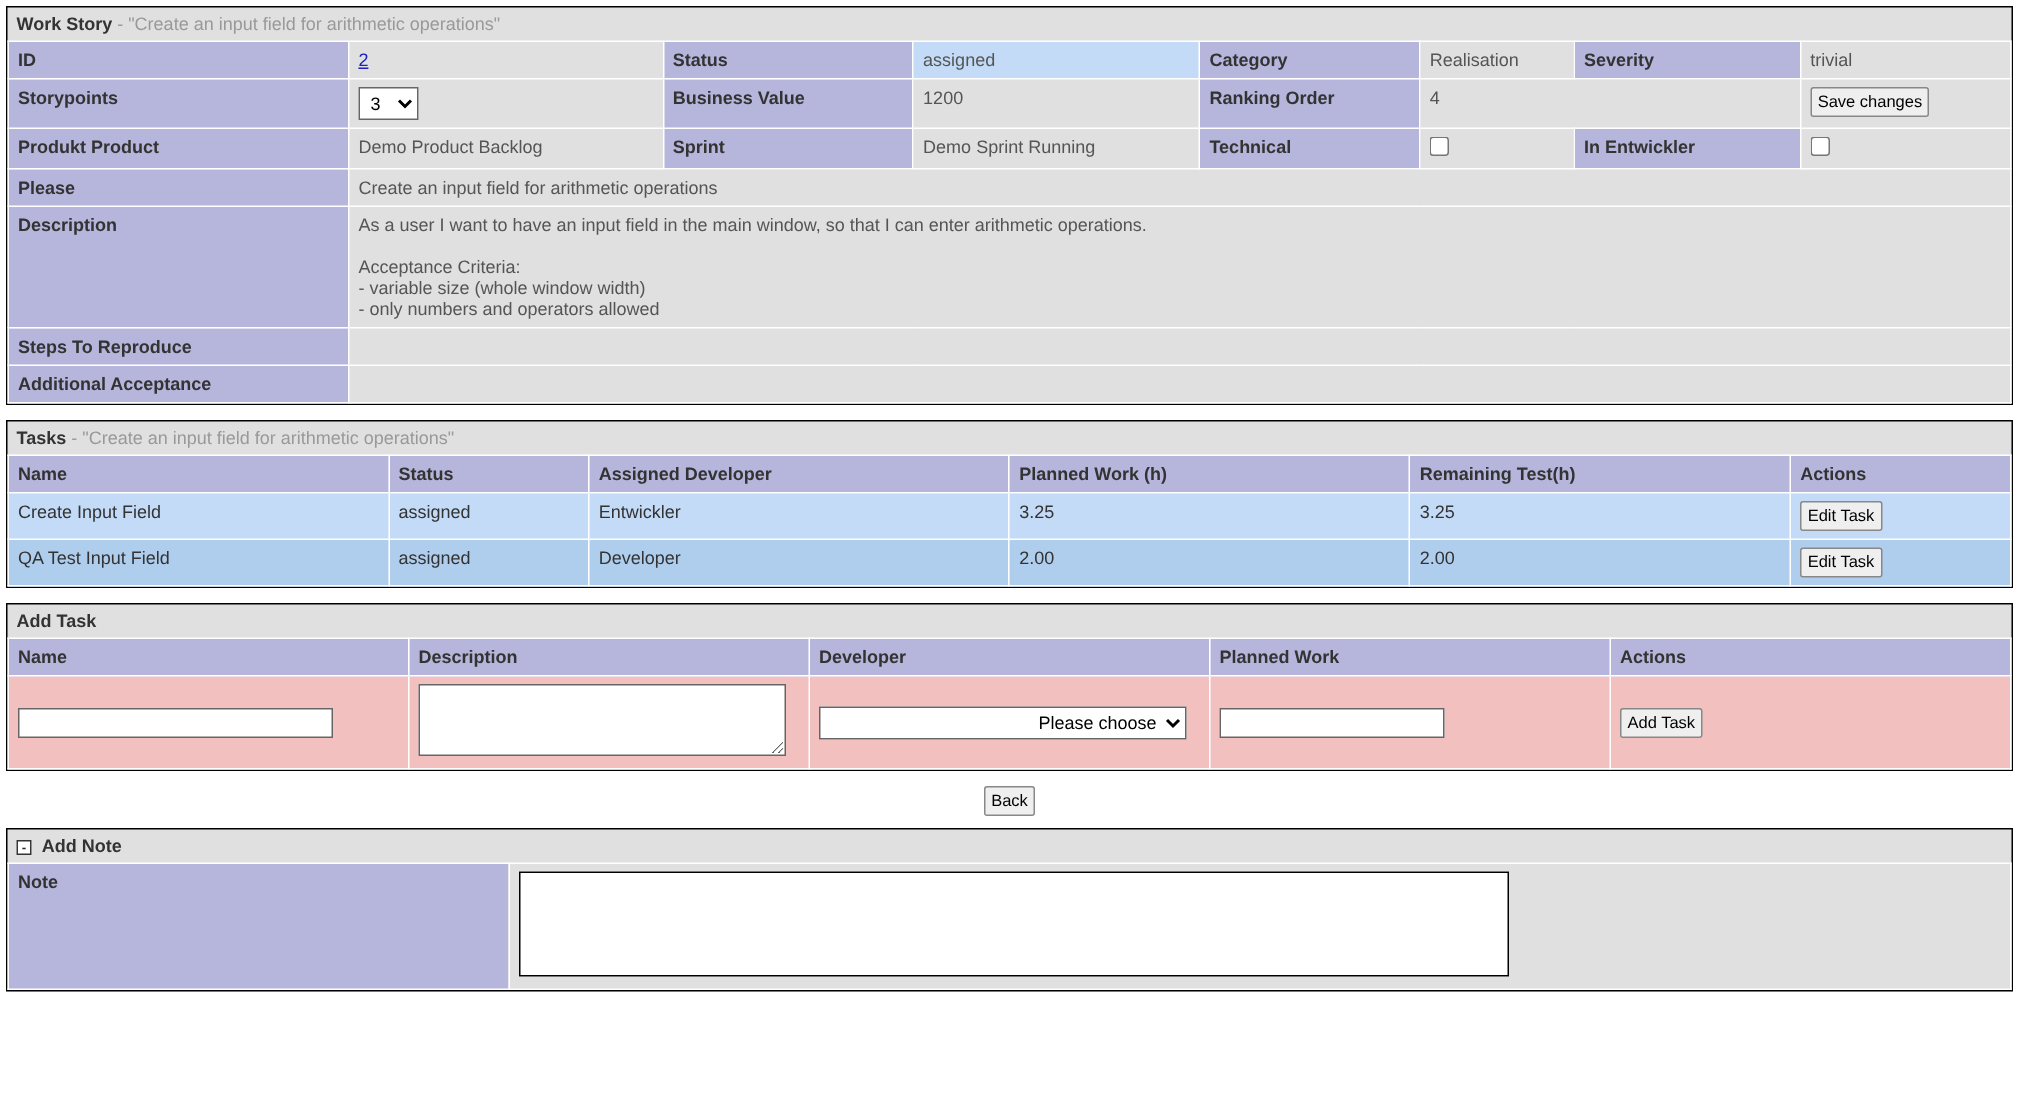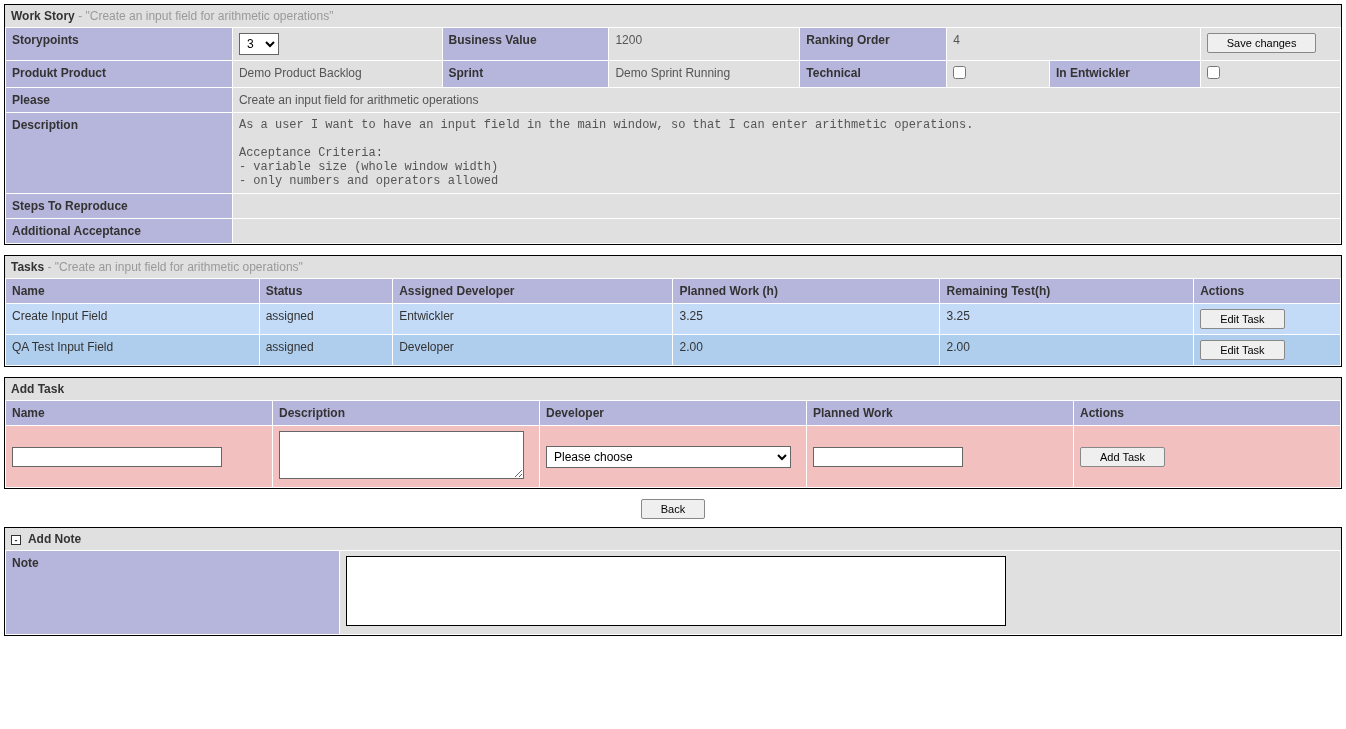--- a/index.html
+++ b/index.html
@@ -50,21 +50,21 @@
     background: #c3dbf7;
     color: #555;
   }
   .row-light td { background: #c3dbf7; }
   .row-dark td { background: #afceee; }
   .row-pink td { background: #f3c0c0; vertical-align: middle; }
   a.link { color: #2020c0; text-decoration: underline; }
   button, .btn {
     font-family: inherit;
     font-size: 11px;
-    padding: 3px 19px;
+    padding: 3px 4px;
     background: #efefef;
     border: 1px solid #888;
     border-radius: 2px;
     cursor: pointer;
   }
   select, input[type=text], textarea {
     font-family: inherit;
     font-size: 12px;
     border: 1px solid #666;
     padding: 2px 3px;
@@ -98,20 +98,30 @@
       <col style="width:17%">
         <col style="width:15.7%">
         <col style="width:12.5%">
         <col style="width:14.3%">
       <col style="width:11%">
         <col style="width:7.7%">
         <col style="width:11.3%">
         <col style="width:10.5%">
     </colgroup>
     <tbody>
+        <tr>
+      <td class="hdr">ID</td>
+      <td class="val"><a href="#" class="link">2</a></td>
+      <td class="hdr">Status</td>
+      <td class="val-blue">assigned</td>
+      <td class="hdr">Category</td>
+      <td class="val">Realisation</td>
+      <td class="hdr">Severity</td>
+      <td class="val">trivial</td>
+    </tr>
     <tr>
       <td class="hdr">Storypoints</td>
       <td class="val">
         <select style="width:40px;">
           <option>3</option>
         </select>
       </td>
       <td class="hdr">Business Value</td>
       <td class="val">1200</td>
       <td class="hdr">Ranking Order</td>
@@ -129,21 +139,21 @@
       <td class="val"><input type="checkbox" style=""></td>
       <td class="hdr">In Entwickler</td>
       <td class="val"><input type="checkbox" style=""></td>
     </tr>
     <tr>
       <td class="hdr">Please</td>
       <td class="val" colspan="7">Create an input field for arithmetic operations</td>
     </tr>
     <tr>
       <td class="hdr">Description</td>
-      <td class="val" colspan="7" style="white-space:pre-line;font-family:Liberation Mono, monospace;">As a user I want to have an input field in the main window, so that I can enter arithmetic operations.
+      <td class="val" colspan="7" style="white-space:pre-line;">As a user I want to have an input field in the main window, so that I can enter arithmetic operations.
 
 Acceptance Criteria:
 - variable size (whole window width)
 - only numbers and operators allowed</td>
     </tr>
     <tr>
       <td class="hdr">Steps To Reproduce</td>
       <td class="val" colspan="7"></td>
     </tr>
     <tr>
@@ -212,21 +222,21 @@
       <td class="hdr">Name</td>
       <td class="hdr">Description</td>
       <td class="hdr">Developer</td>
       <td class="hdr">Planned Work</td>
       <td class="hdr">Actions</td>
     </tr>
     <tr class="row-pink">
       <td><input type="text" style="width: 210px;"></td>
       <td><textarea style="width: 245px; height: 48px;"></textarea></td>
       <td>
-        <select style="width:245px;">
+        <select style="width:245px;text-align:right;">
           <option>Please choose</option>
         </select>
       </td>
       <td><input type="text" style="width: 150px;"></td>
       <td><button>Add Task</button></td>
     </tr>
   </tbody>
     </table>
 </div>
 

